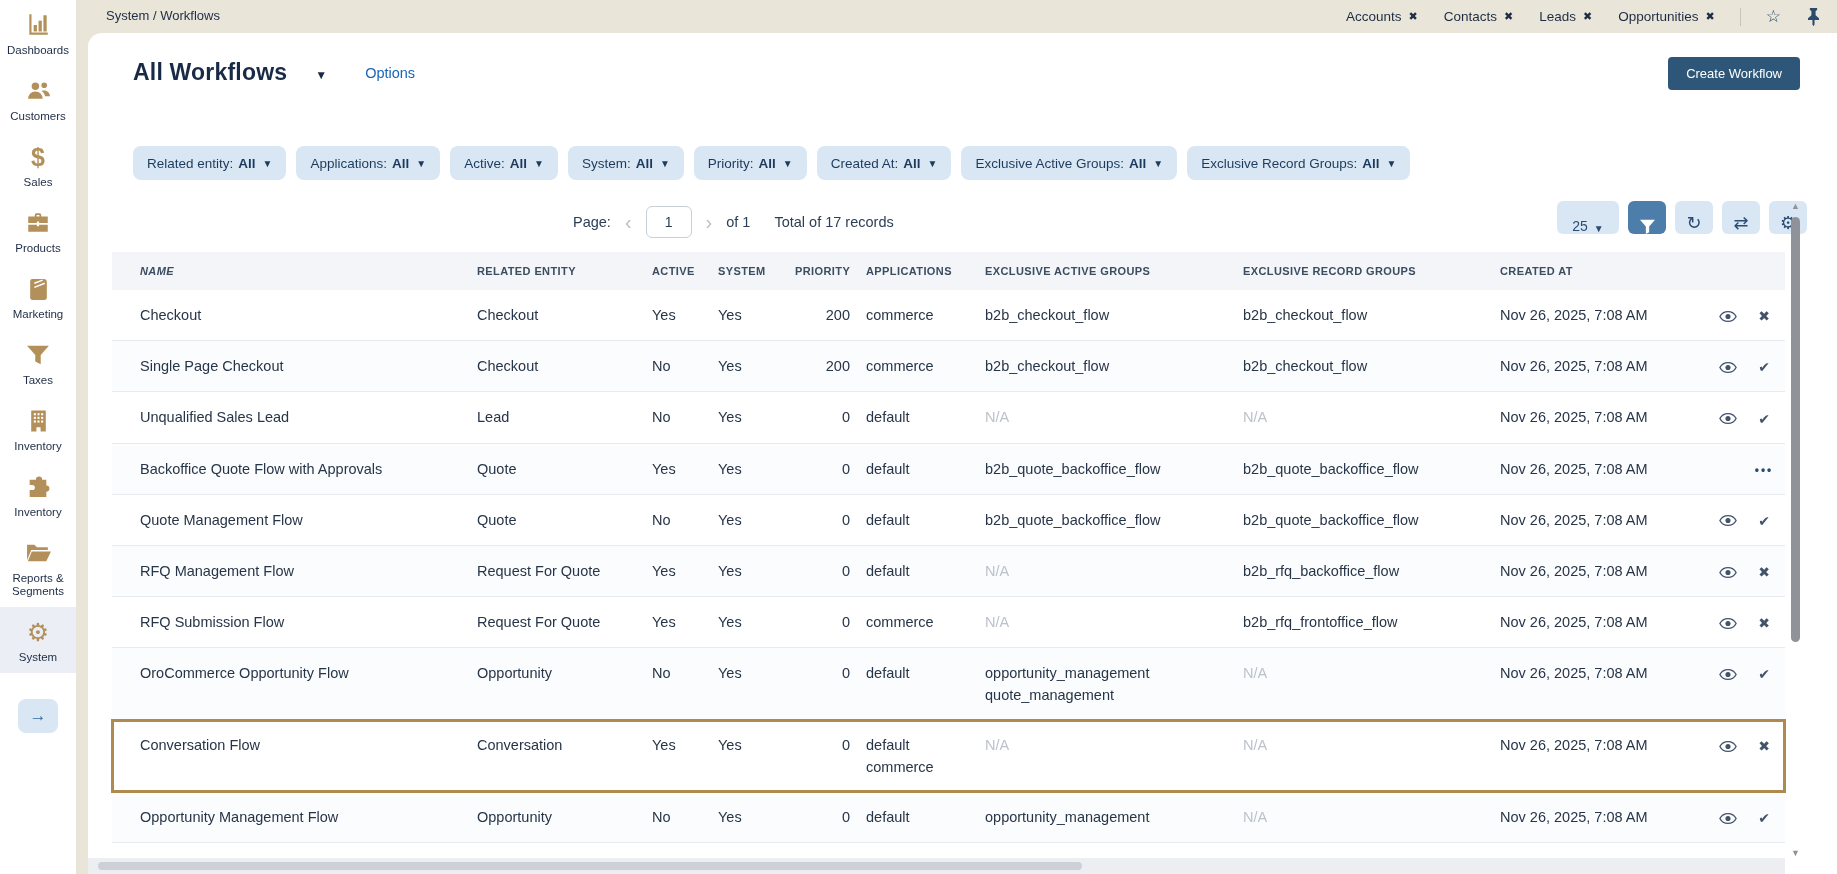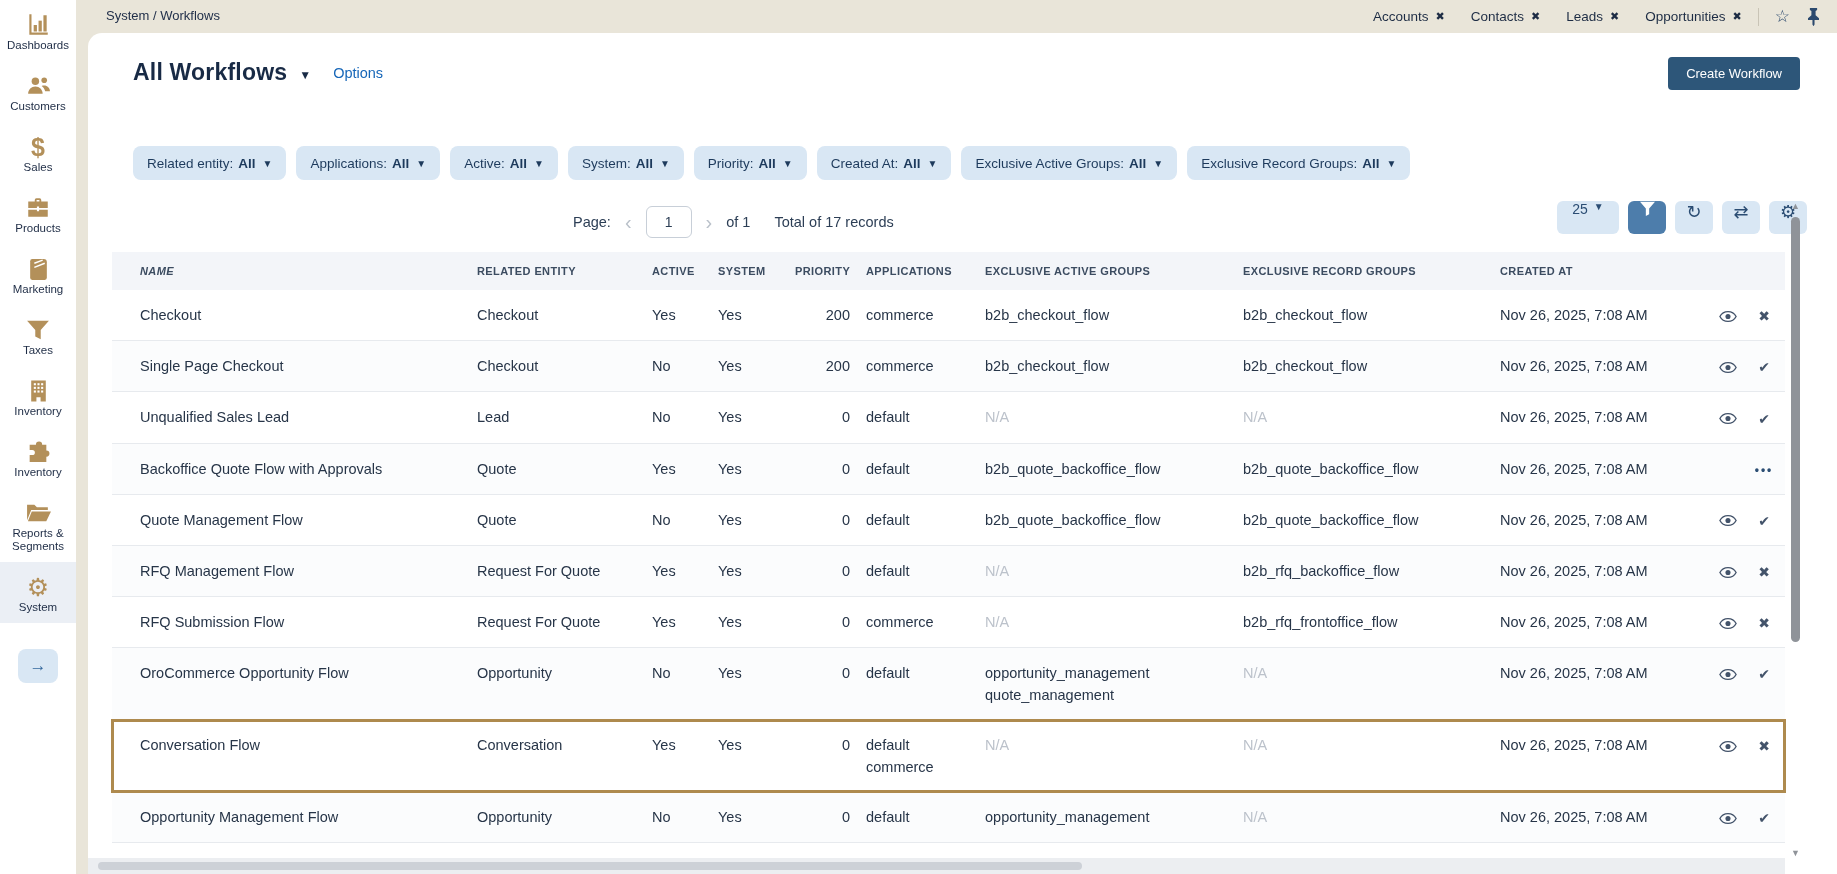--- a/index.html
+++ b/index.html
@@ -3,44 +3,44 @@
 <meta charset="utf-8">
 <style>
   * { margin:0; padding:0; box-sizing:border-box; }
   html,body { width:1837px; height:874px; overflow:hidden; }
   body { font-family:"Liberation Sans","DejaVu Sans",sans-serif; background:#e9e5d9; color:#1c2b45; }
 
   
   .sidebar { position:absolute; left:0; top:0; width:76px; height:874px; background:#ffffff; z-index:5; }
   .side-item { width:76px; padding:11px 2px 9px; text-align:center; cursor:pointer; }
   .side-item .ic { height:28px; display:flex; align-items:center; justify-content:center; color:#b3905a; }
-  .side-item .lbl { font-size:11.5px; line-height:13px; color:#1e2c45; }
+  .side-item .lbl { font-size:11.5px; line-height:13px; margin-top:5px; color:#1e2c45; }
   .side-item.selected { background:#ebeff5; }
   .dollar-glyph { font-size:25px; font-weight:bold; color:#b3905a; line-height:26px; }
   .gear-glyph { font-size:25px; color:#b3905a; line-height:26px; }
   .side-expander { margin:26px auto 0; width:40px; height:34px; border-radius:8px; background:#d9e7f4;
                    display:flex; align-items:center; justify-content:center; color:#34689c;
                    font-size:17px; font-weight:bold; cursor:pointer; }
 
   
   .topbar { position:absolute; left:76px; top:0; right:0; height:33px;text-decoration:underline; }
   .breadcrumb { position:absolute; left:30px; top:8px; font-size:13px; color:#22304a; }
-  .topbar-right { position:absolute; right:16px; top:0; height:33px; display:flex; align-items:center; gap:16px; }
+  .topbar-right { position:absolute; right:16px; top:0; height:33px; display:flex; align-items:center; gap:25px; }
   .pinned-tab { font-size:13.5px; color:#1d2c44; display:flex; align-items:center; gap:7px; cursor:pointer; }
   .pinned-tab .x { font-size:11px; font-weight:bold; color:#1d2c44; }
   .top-divider { width:1px; height:18px; background:#c9c4b6; }
   .star-glyph { font-size:17px; color:#2c4a6e; cursor:pointer; }
   .pin-wrap { cursor:pointer; display:flex; align-items:center; }
 
   
   .card { position:absolute; left:88px; top:33px; right:0; bottom:0; background:#ffffff;
           border-radius:14px 0 0 0; overflow:hidden; }
 
   .head { position:relative; padding:26px 0 0 45px; height:78px; }
-  .title-row { display:flex; align-items:center; gap:12px; }
+  .title-row { display:flex; align-items:center; gap:28px; }
   .page-title { font-size:23px; font-weight:bold; color:#182a45; letter-spacing:.2px; }
   .title-caret { font-size:12px; color:#182a45; cursor:pointer; padding-top:4px; }
   .options-link { font-size:14.5px; color:#1666b8; margin-left:10px; cursor:pointer; }
   .create-btn { position:absolute; right:37px; top:24px; height:33px; padding:0 18px; background:#2d5679;
                 color:#ffffff; font-size:13px; border:none; border-radius:4px; cursor:pointer;
                 font-family:inherit; }
 
   .chips { margin-left:45px; display:flex; gap:10px;margin-top:35px; }
   .chip { height:34px; background:#d9e7f4; border-radius:8px; padding:0 14px; display:flex;
           align-items:center; font-size:13.5px; color:#1d3a5c; cursor:pointer; white-space:nowrap; }
@@ -49,21 +49,21 @@
 
   .toolbar-row { position:relative; margin-top:21px; height:34px; }
   .pagination { position:absolute; left:485px; top:5px; display:flex; align-items:center;
                 font-size:14.5px; color:#2c3e55; gap:10px; }
   .pg-chev { color:#b9c0c9; font-size:20px; line-height:14px; padding:0 4px; cursor:default; }
   .pg-input { width:46px; height:32px; border:1px solid #c8cfd8; border-radius:6px; text-align:center;
               font-size:14px; color:#2c3e55; font-family:inherit; }
   .pg-total { margin-left:14px; }
   .toolbar-actions { position:absolute; right:30px; top:0; display:flex; gap:9px; }
   .tb-btn { height:33px; border-radius:6px; background:#d9e7f4; color:#2b4d73; border:none;
-            display:flex; align-items:flex-start; justify-content:center; cursor:pointer; font-family:inherit; }
+            display:flex; align-items:flex-end; justify-content:center; cursor:pointer; font-family:inherit; }
   .tb-size { width:62px; font-size:14px; gap:6px; }
   .tb-size .caret { font-size:10px; }
   .tb-icon { width:38px; font-size:18px; }
   .tb-filter { background:#4d7dab; }
 
   
   .table-wrap { margin:17px 0 0 24px; width:1673px; }
   table { width:1673px; border-collapse:collapse; table-layout:fixed; }
   thead th { background:#f3f5f9; height:38px; font-size:11px; font-weight:bold; color:#3c4c61;
              text-align:left; padding-left:10px; letter-spacing:.4px; white-space:nowrap; }

